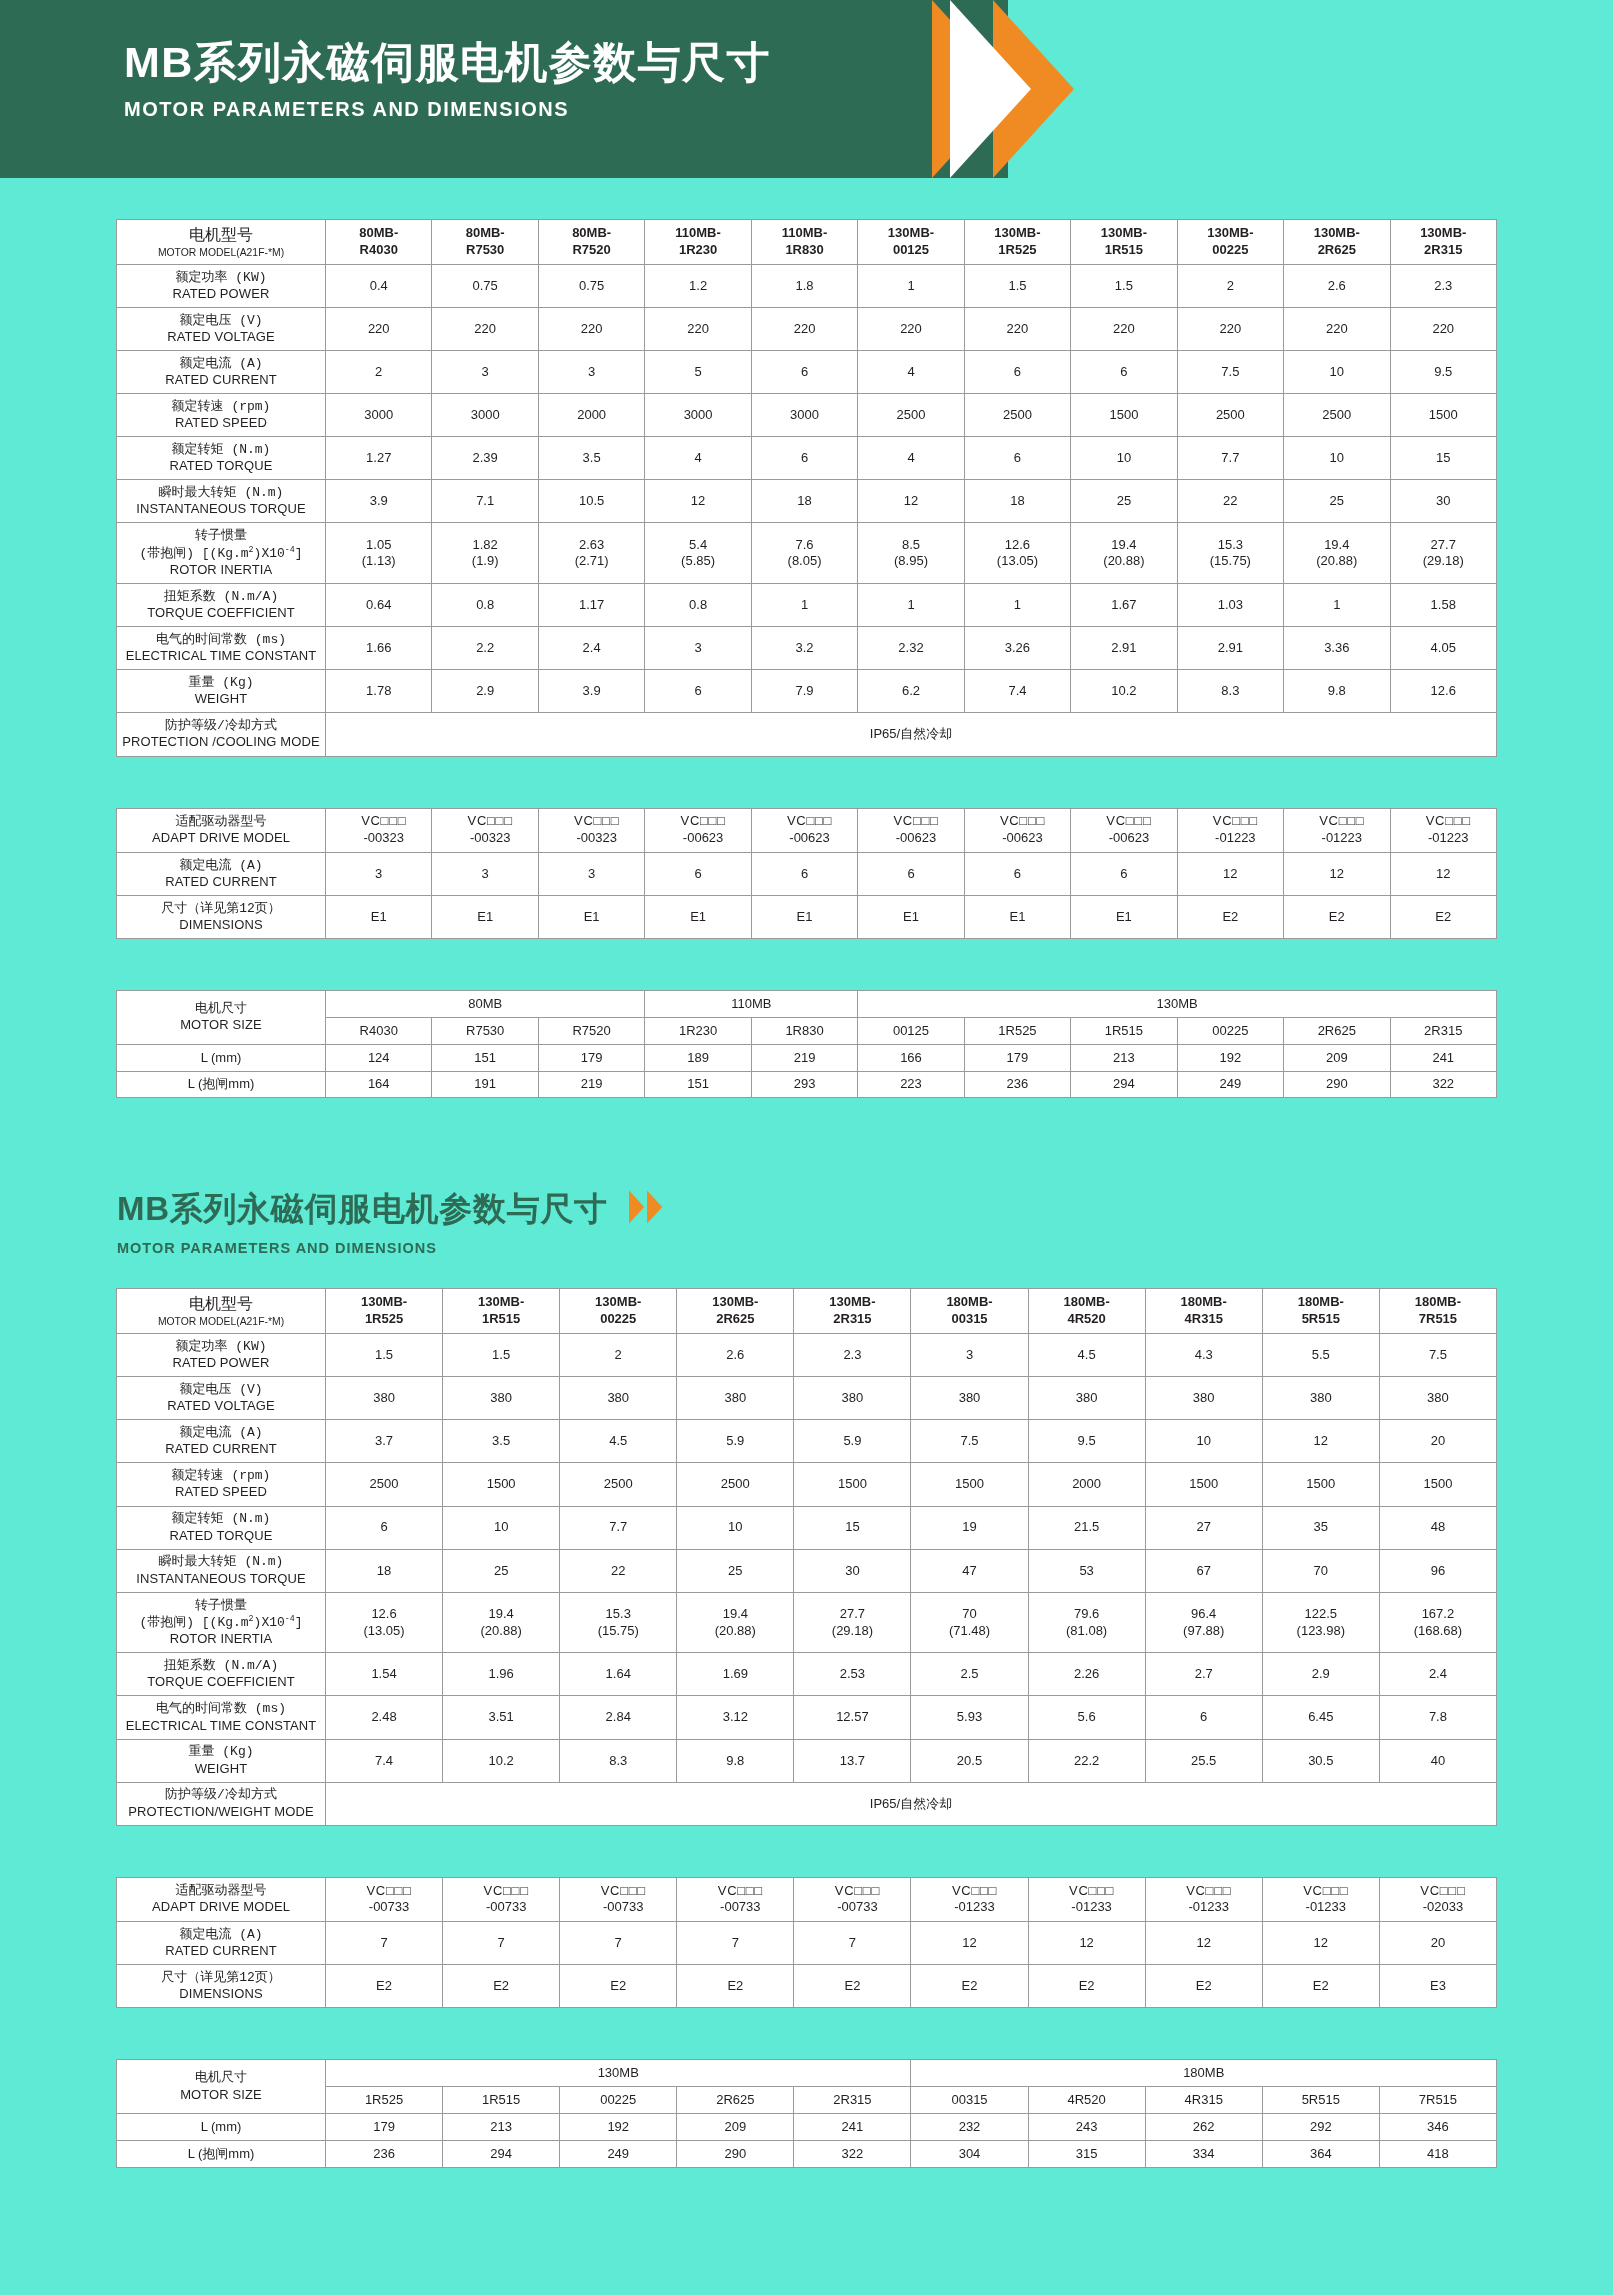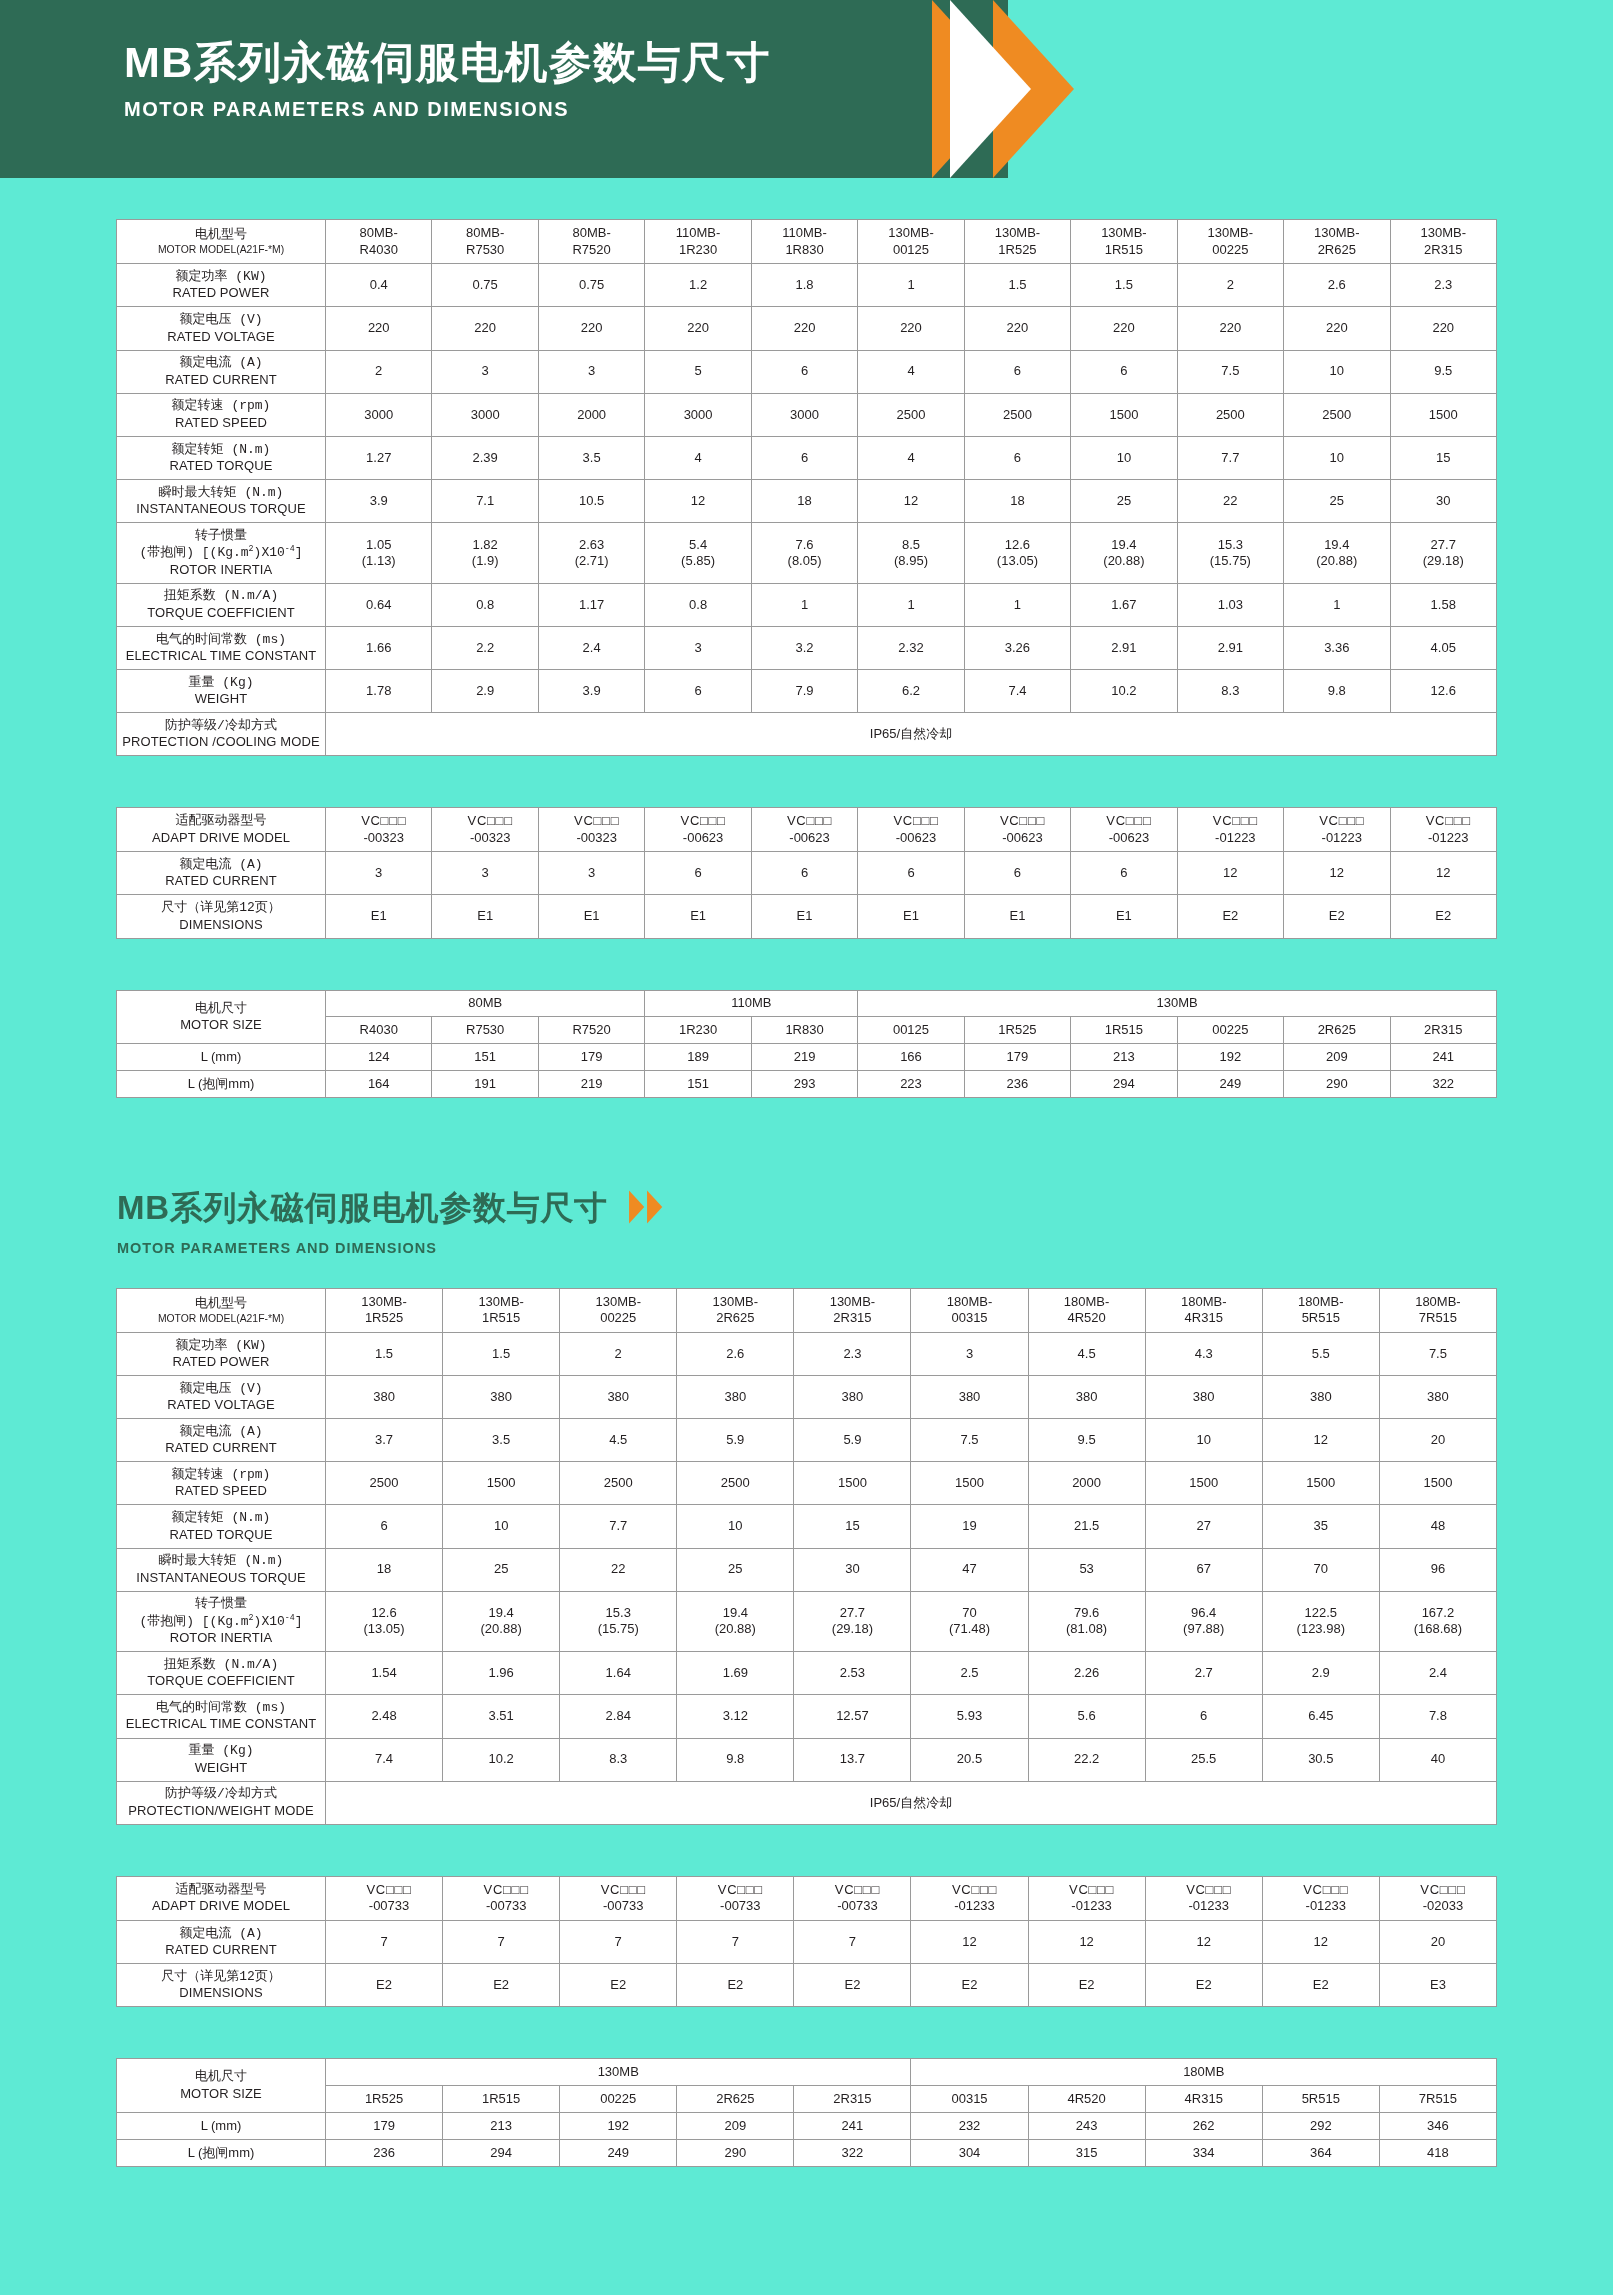--- a/index.html
+++ b/index.html
@@ -141,23 +141,23 @@
     display: block;
     line-height: 1.25;
     font-family: Liberation Mono, monospace;
   }
   .lbl-en {
     font-size: 13px;
     display: block;
     line-height: 1.25;
     letter-spacing: 0.1px;
   }
-  .model-cn { font-size: 13px; display:block; line-height:1.3;}
+  .model-cn { font-size: 16px; display:block; line-height:1.3;}
   .model-en { font-size: 10.4px; display:block; line-height:1.3;}
-  .two-line span { display:block; line-height:1.3; }
+  .two-line span { display:block; line-height:1.3;font-weight:bold; }
   .paren { display:block; }
   .sup { font-size: 8.3px; vertical-align: super; }
   .drive-code span { display:block; line-height:1.3;margin-left:10px; }
   .boxes { letter-spacing: 0.7px; }
   .merged-ip { text-align:center; }
   .spacer-60 { height: 41px; }
   .spacer-46 { height: 32px; }
   .spacer-120 { height: 83px; }
   .spacer-74 { height: 51px; }
 </style>

